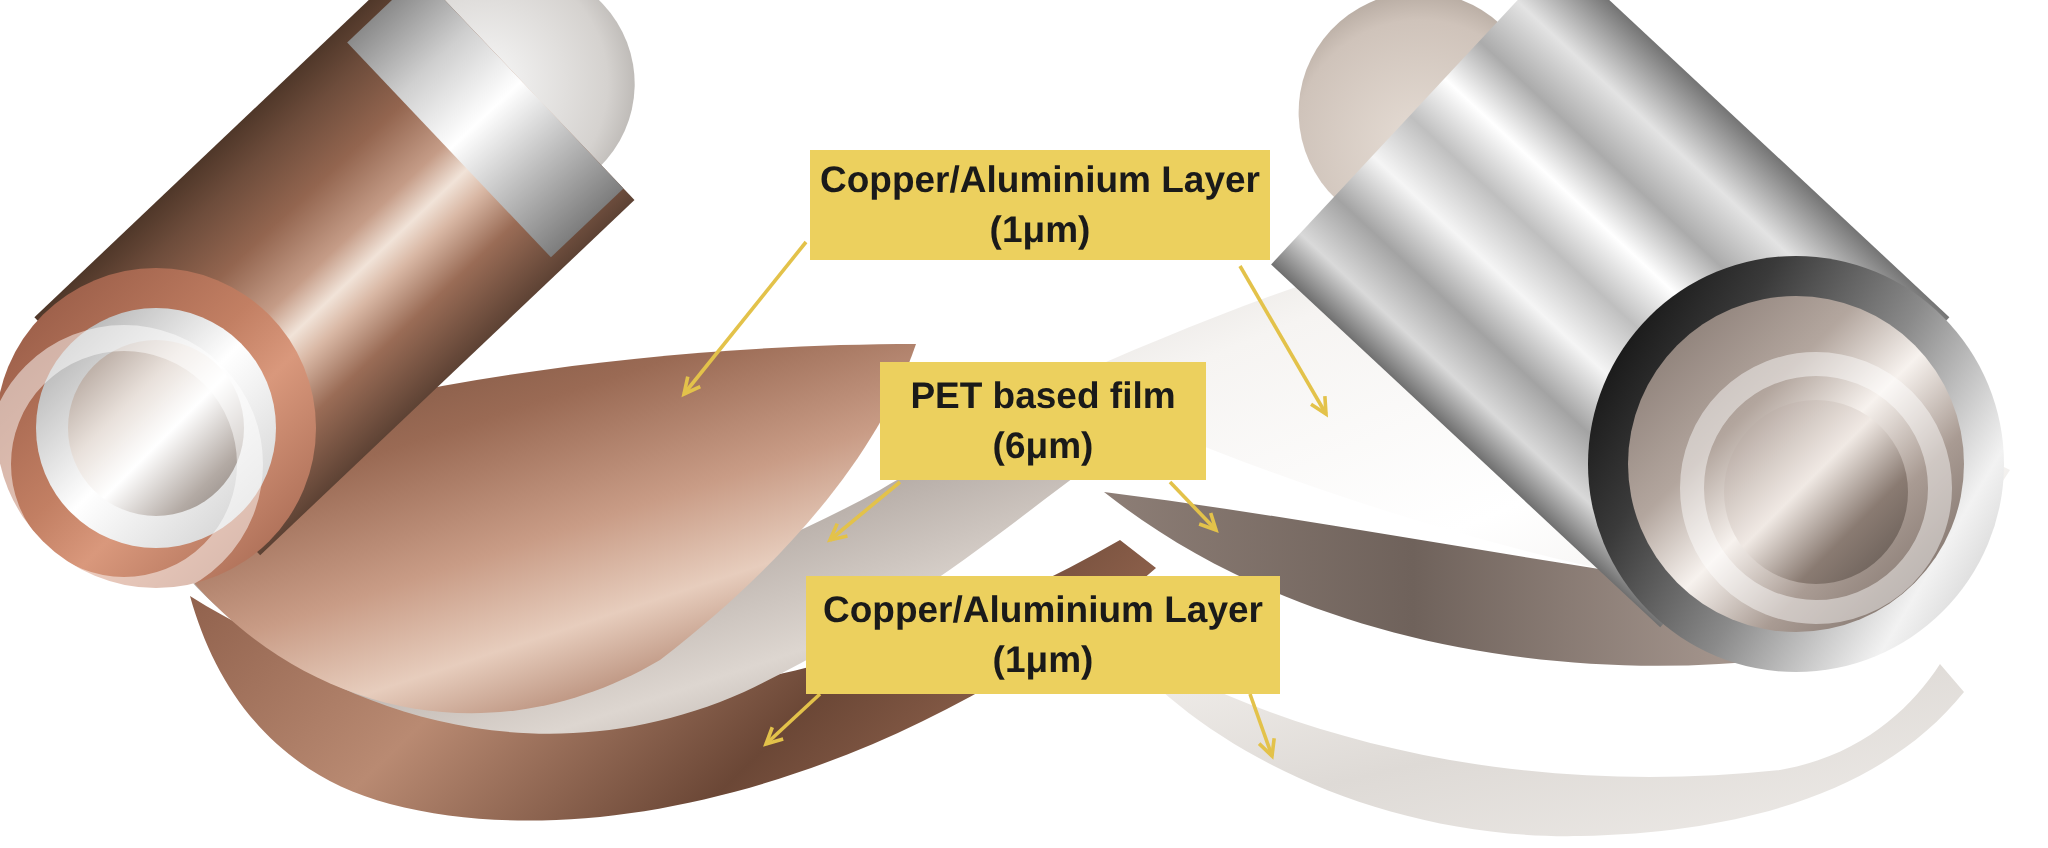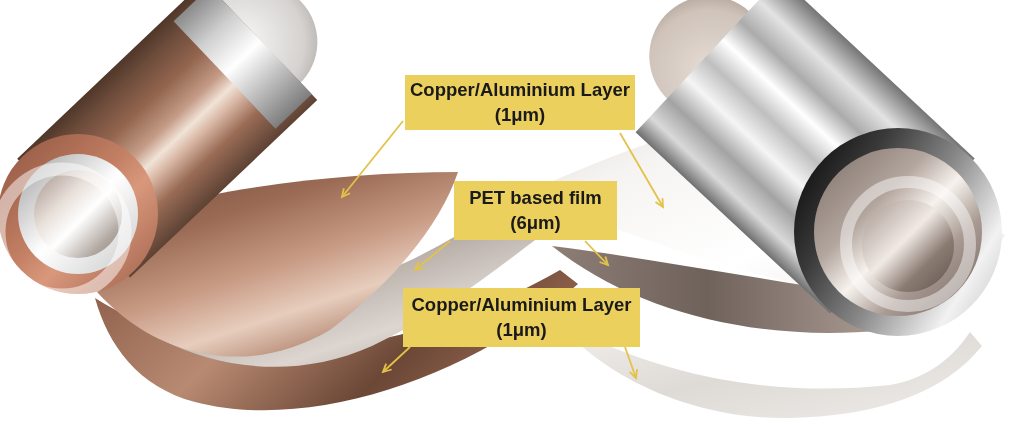--- a/index.html
+++ b/index.html
@@ -9,21 +9,21 @@
   .layer-label{
     position:absolute;
     background:var(--label-bg,#ecd05e);
     color:var(--label-text,#1a1a1a);
     display:flex;flex-direction:column;align-items:center;justify-content:center;
     font-weight:700;font-size:18.5px;line-height:1.3;text-align:center;
     white-space:nowrap;
     z-index:5;
   }
   .label-top{left:405px;top:75px;width:230px;height:55px;}
-  .label-mid{left:454px;top:181px;width:163px;height:59px;}
+  .label-mid{left:440px;top:181px;width:163px;height:59px;}
   .label-bot{left:403px;top:288px;width:237px;height:59px;}
 </style>
 </head>
 <body>
 
 <div class="stage">
 
   <svg width="1024" height="424" viewBox="0 0 1024 424">
     <defs>
       <linearGradient id="copperBody" x1="0" y1="0" x2="0" y2="1">

